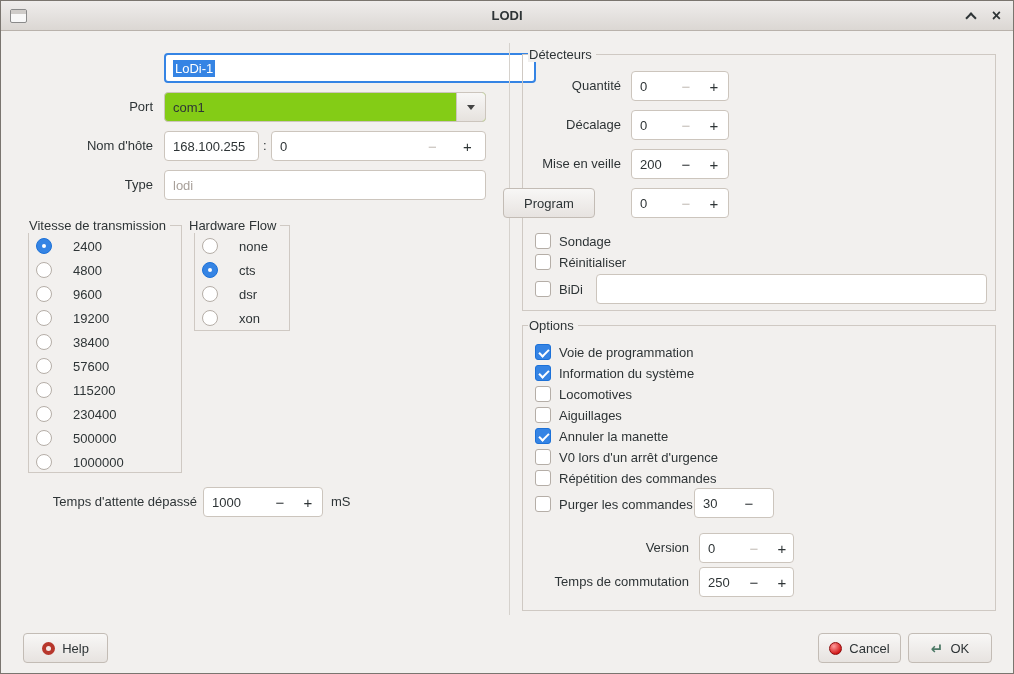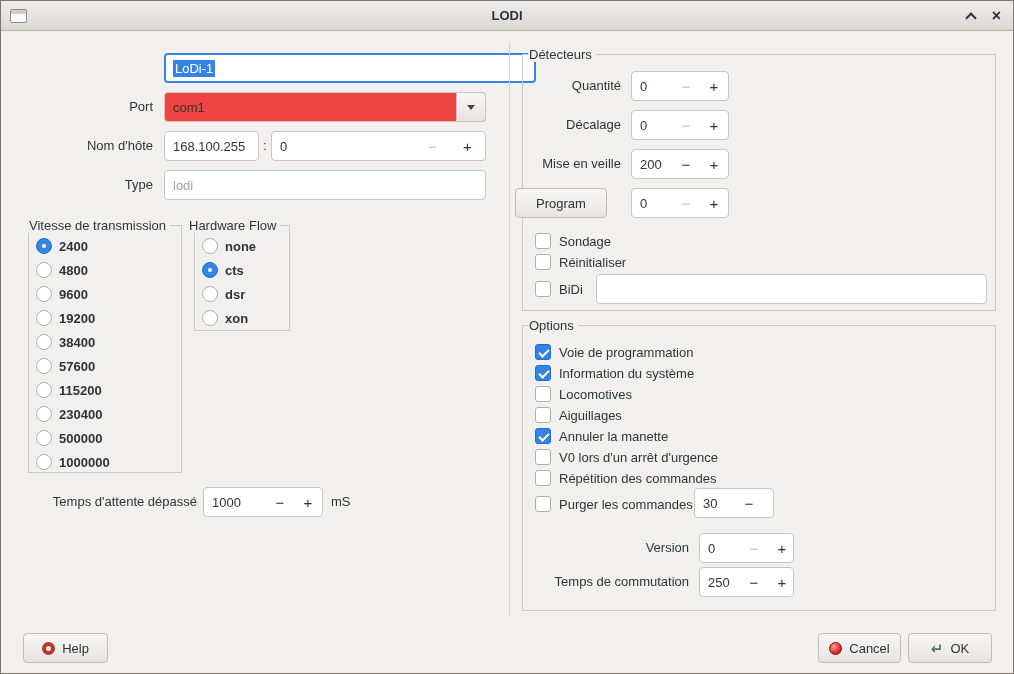--- a/index.html
+++ b/index.html
@@ -28,37 +28,37 @@
   .dlabel { position:absolute; width:99px; text-align:right; line-height:30px; }
   .olabel { position:absolute; width:167px; text-align:right; line-height:30px; }
   .plain  { position:absolute; line-height:30px; }
   .entry { position:absolute; height:30px; background:#fff; border:1px solid #ccc5bd;
     border-radius:4px; padding:0 8px; display:flex; align-items:center;
     font-family:"Liberation Sans","DejaVu Sans",sans-serif; font-size:13px; color:#2e3436; }
   input.entry { outline:none; }
   input.entry::placeholder { color:#a8a09a; }
   .entry.focused { border:2px solid #3584e4; padding:0 7px; }
   .sel { background:#3584e4; color:#fff; padding:1px 2px; }
-  .combo { position:absolute; height:30px; background:#ef4444; border:1px solid #ccc5bd;
+  .combo { position:absolute; height:30px; background:#84cc16; border:1px solid #ccc5bd;
     border-radius:4px; display:flex; overflow:hidden; }
   .combo .ctext { flex:1; display:flex; align-items:center; padding-left:8px; }
   .combo .carrow { width:29px; border-left:1px solid #ccc5bd;
     background:linear-gradient(#f8f7f6,#e6e2de); display:flex; align-items:center; justify-content:center; }
   .combo .carrow::after { content:""; border:4px solid transparent; border-top:5px solid #444; margin-top:5px; }
   .spin { position:absolute; height:30px; background:#fff; border:1px solid #ccc5bd;
     border-radius:4px; display:flex; overflow:hidden; }
   .spin .sval { width:40px; flex:none; display:flex; align-items:center; padding-left:8px; }
   .spin.grow .sval { width:auto; flex:1; }
   .spin .sbtn { width:28px; flex:none; display:flex; align-items:center; justify-content:center;
     font-size:15px; color:#2e3436; }
   .spin.wide .sbtn { width:35px; }
   .spin .sbtn.dis { color:#c3bdb7; }
   .frame { position:absolute; border:1px solid #cfc9c3; }
   .frame-label { position:absolute; line-height:15px; background:#f2f0ee; padding:0 4px 0 1px; }
-  .row  { position:absolute; height:24px; display:flex; align-items:center; gap:7px;font-weight:bold; }
+  .row  { position:absolute; height:24px; display:flex; align-items:center; gap:21px; }
   .crow { position:absolute; height:18px; display:flex; align-items:center; gap:8px; }
   .radio { width:16px; height:16px; border-radius:50%; background:#fff;
     border:1px solid #b5aea7; flex:none; position:relative; }
   .radio.on { background:#3584e4; border-color:#1c71d8; }
   .radio.on::after { content:""; position:absolute; left:5px; top:5px; width:4px; height:4px;
     border-radius:50%; background:#fff; }
   .cb { width:16px; height:16px; border-radius:3px; background:#fff;
     border:1px solid #b5aea7; flex:none; position:relative; }
   .cb.on { background:#3584e4; border-color:#1c71d8; }
   .cb.on::after { content:""; position:absolute; left:5px; top:2px; width:4px; height:8px;
@@ -200,21 +200,21 @@
     <div class="sbtn">+</div>
   </div>
 
   <div class="dlabel" style="left:521px;top:148px">Mise en veille</div>
   <div class="spin" style="left:630px;top:148px;width:98px">
     <div class="sval">200</div>
     <div class="sbtn">−</div>
     <div class="sbtn">+</div>
   </div>
 
-  <div class="pbtn" style="left:514px;top:187px;width:92px">
+  <div class="pbtn" style="left:502px;top:187px;width:92px">
     <span>Program</span>
   </div>
   <div class="spin" style="left:630px;top:187px;width:98px">
     <div class="sval">0</div>
     <div class="sbtn dis">−</div>
     <div class="sbtn">+</div>
   </div>
 
   <div class="crow" style="left:534px;top:231px">
     <span class="cb"></span>

